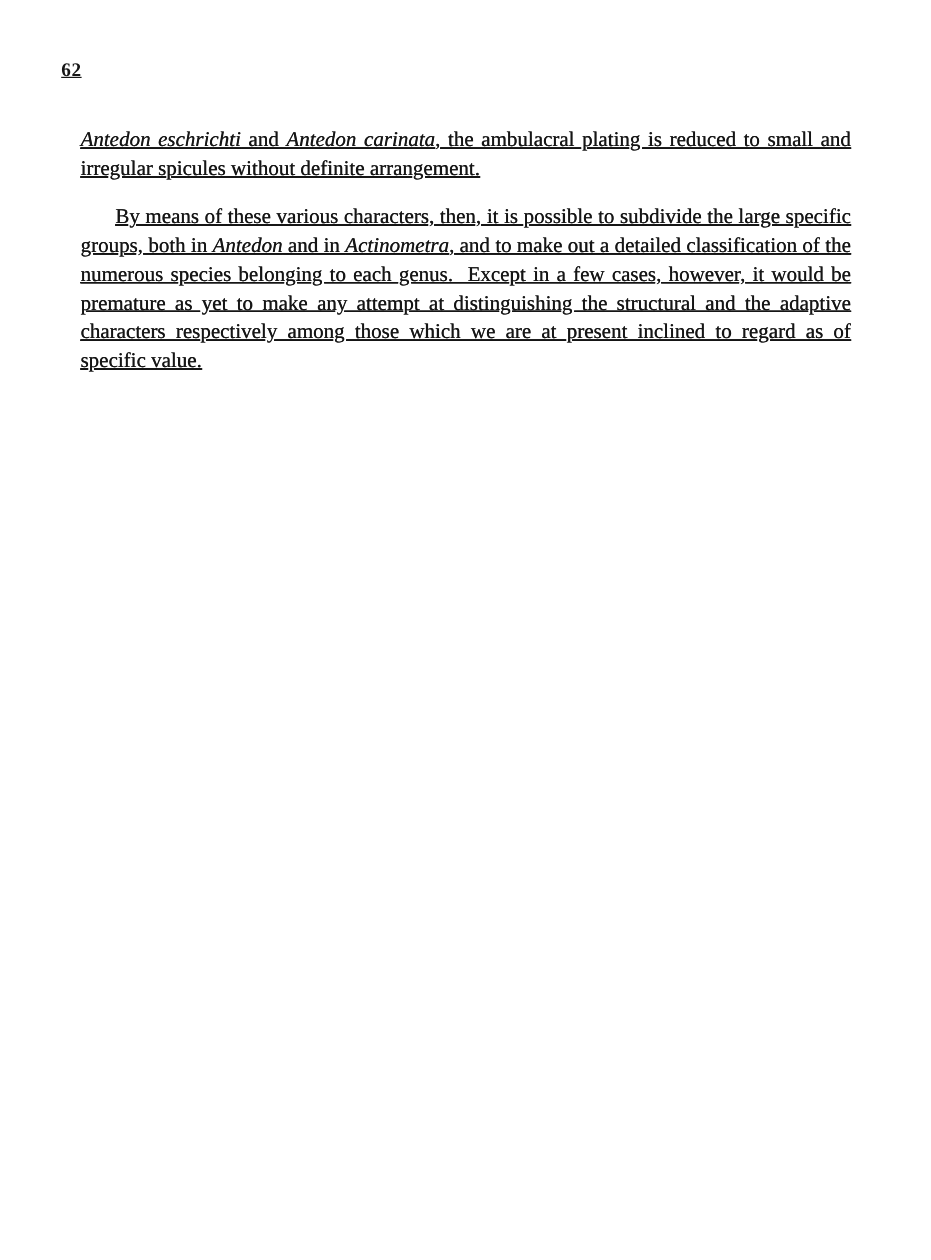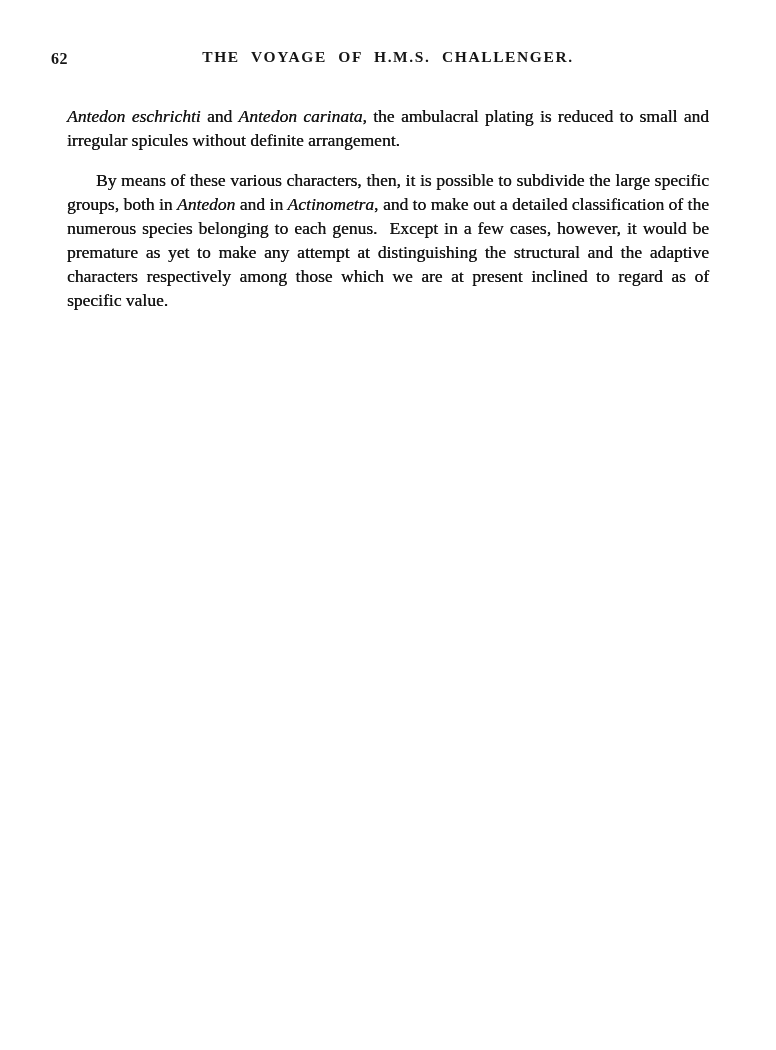--- a/index.html
+++ b/index.html
@@ -1,15 +1,15 @@
 <!DOCTYPE html>
 <html><head>
 <meta charset="utf-8">
 <style>
-  * { box-sizing: border-box; }
+  * { box-sizing: border-box; text-decoration: underline; }
   html, body { margin: 0; padding: 0; }
   body {
     width: 776px;
     height: 1050px;
     background: #ffffff;
     color: #161616;
     font-family: "Liberation Serif", serif;
     overflow: hidden;
   }
   .page {
@@ -61,21 +61,20 @@
   .para.indent { text-indent: 29px; }
   .italic { font-style: italic; }
 </style>
 </head>
 <body>
 
 <div class="page">
 
   <header class="running-header">
     <span class="page-number">62</span>
-    <div class="running-title">THE VOYAGE OF H.M.S. CHALLENGER.</div>
   </header>
 
   <main class="body-text">
 
     <p class="para"><span class="italic">Antedon eschrichti</span><span> and </span><span class="italic">Antedon carinata</span><span>, the ambulacral plating is reduced to small and irregular spicules without definite arrangement.</span></p>
 
     <p class="para indent"><span>By means of these various characters, then, it is possible to subdivide the large specific groups, both in </span><span class="italic">Antedon</span><span> and in </span><span class="italic">Actinometra</span><span>, and to make out a detailed classification of the numerous species belonging to each genus.&nbsp; Except in a few cases, however, it would be premature as yet to make any attempt at distinguishing the structural and the adaptive characters respectively among those which we are at present inclined to regard as of specific value.</span></p>
 
   </main>
 

